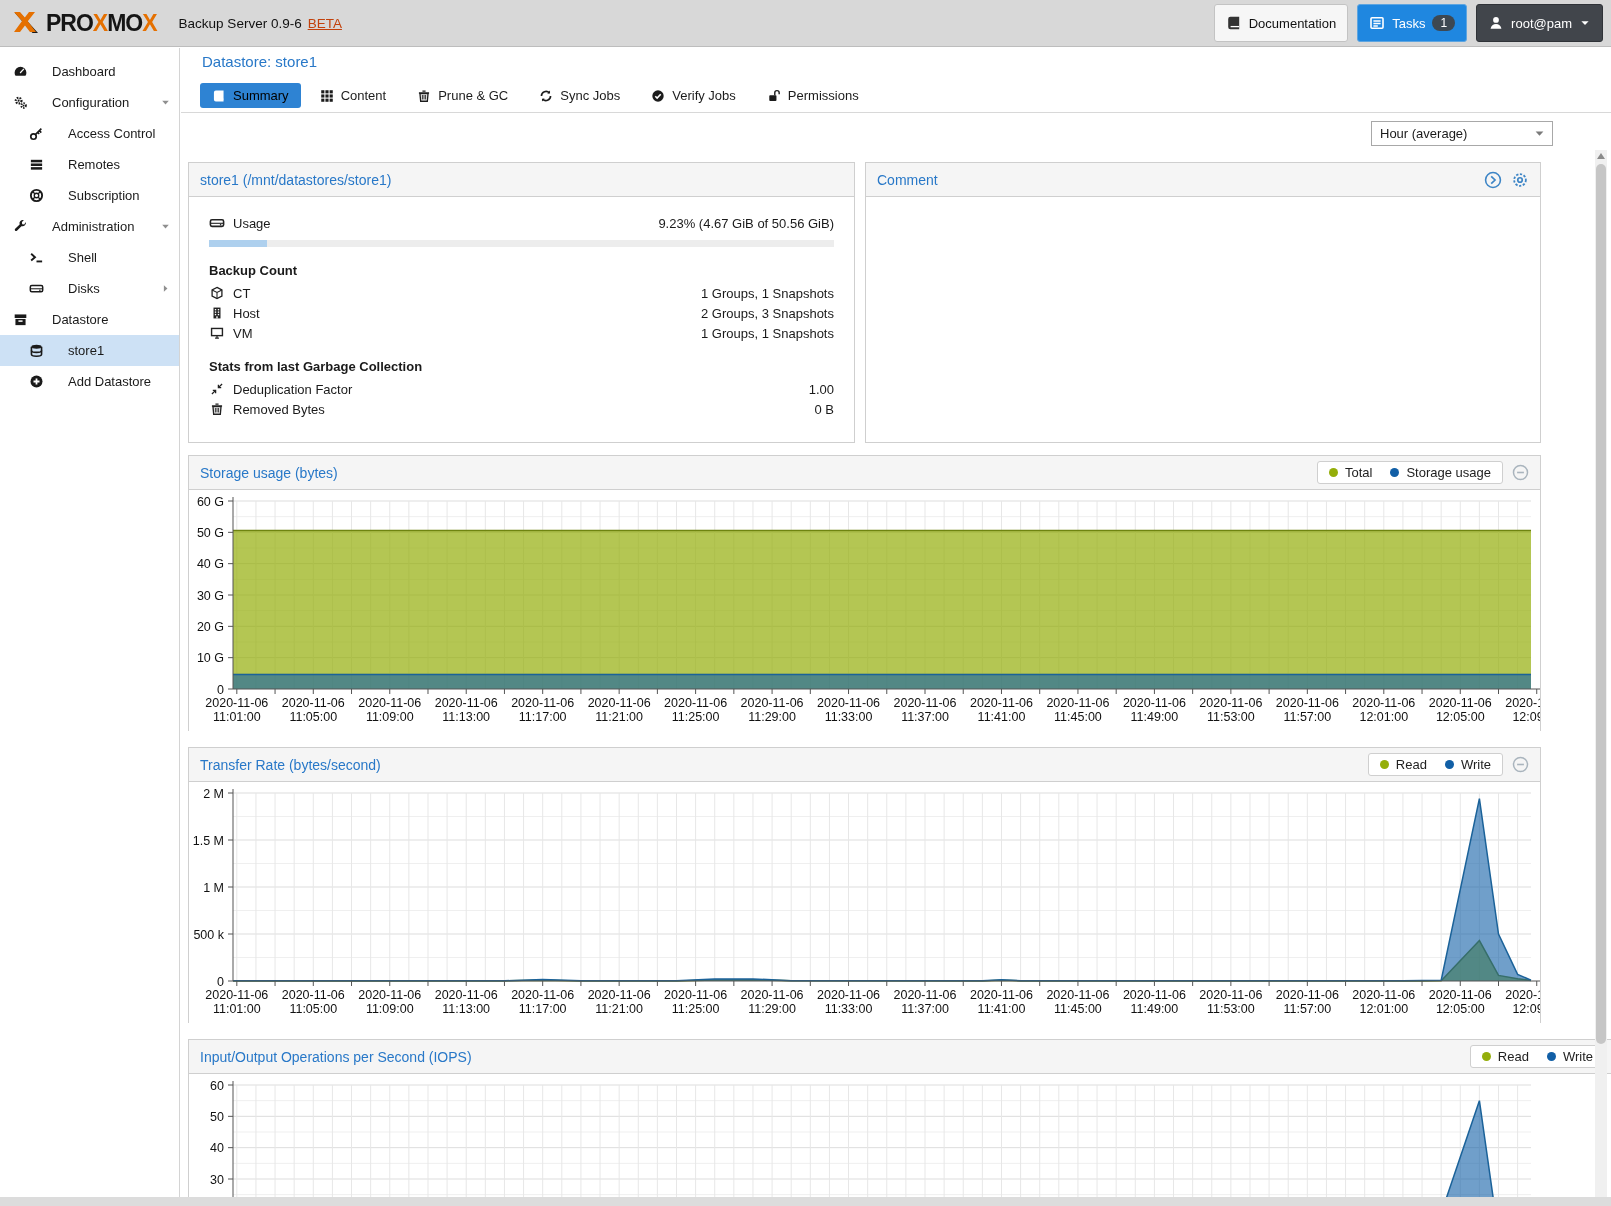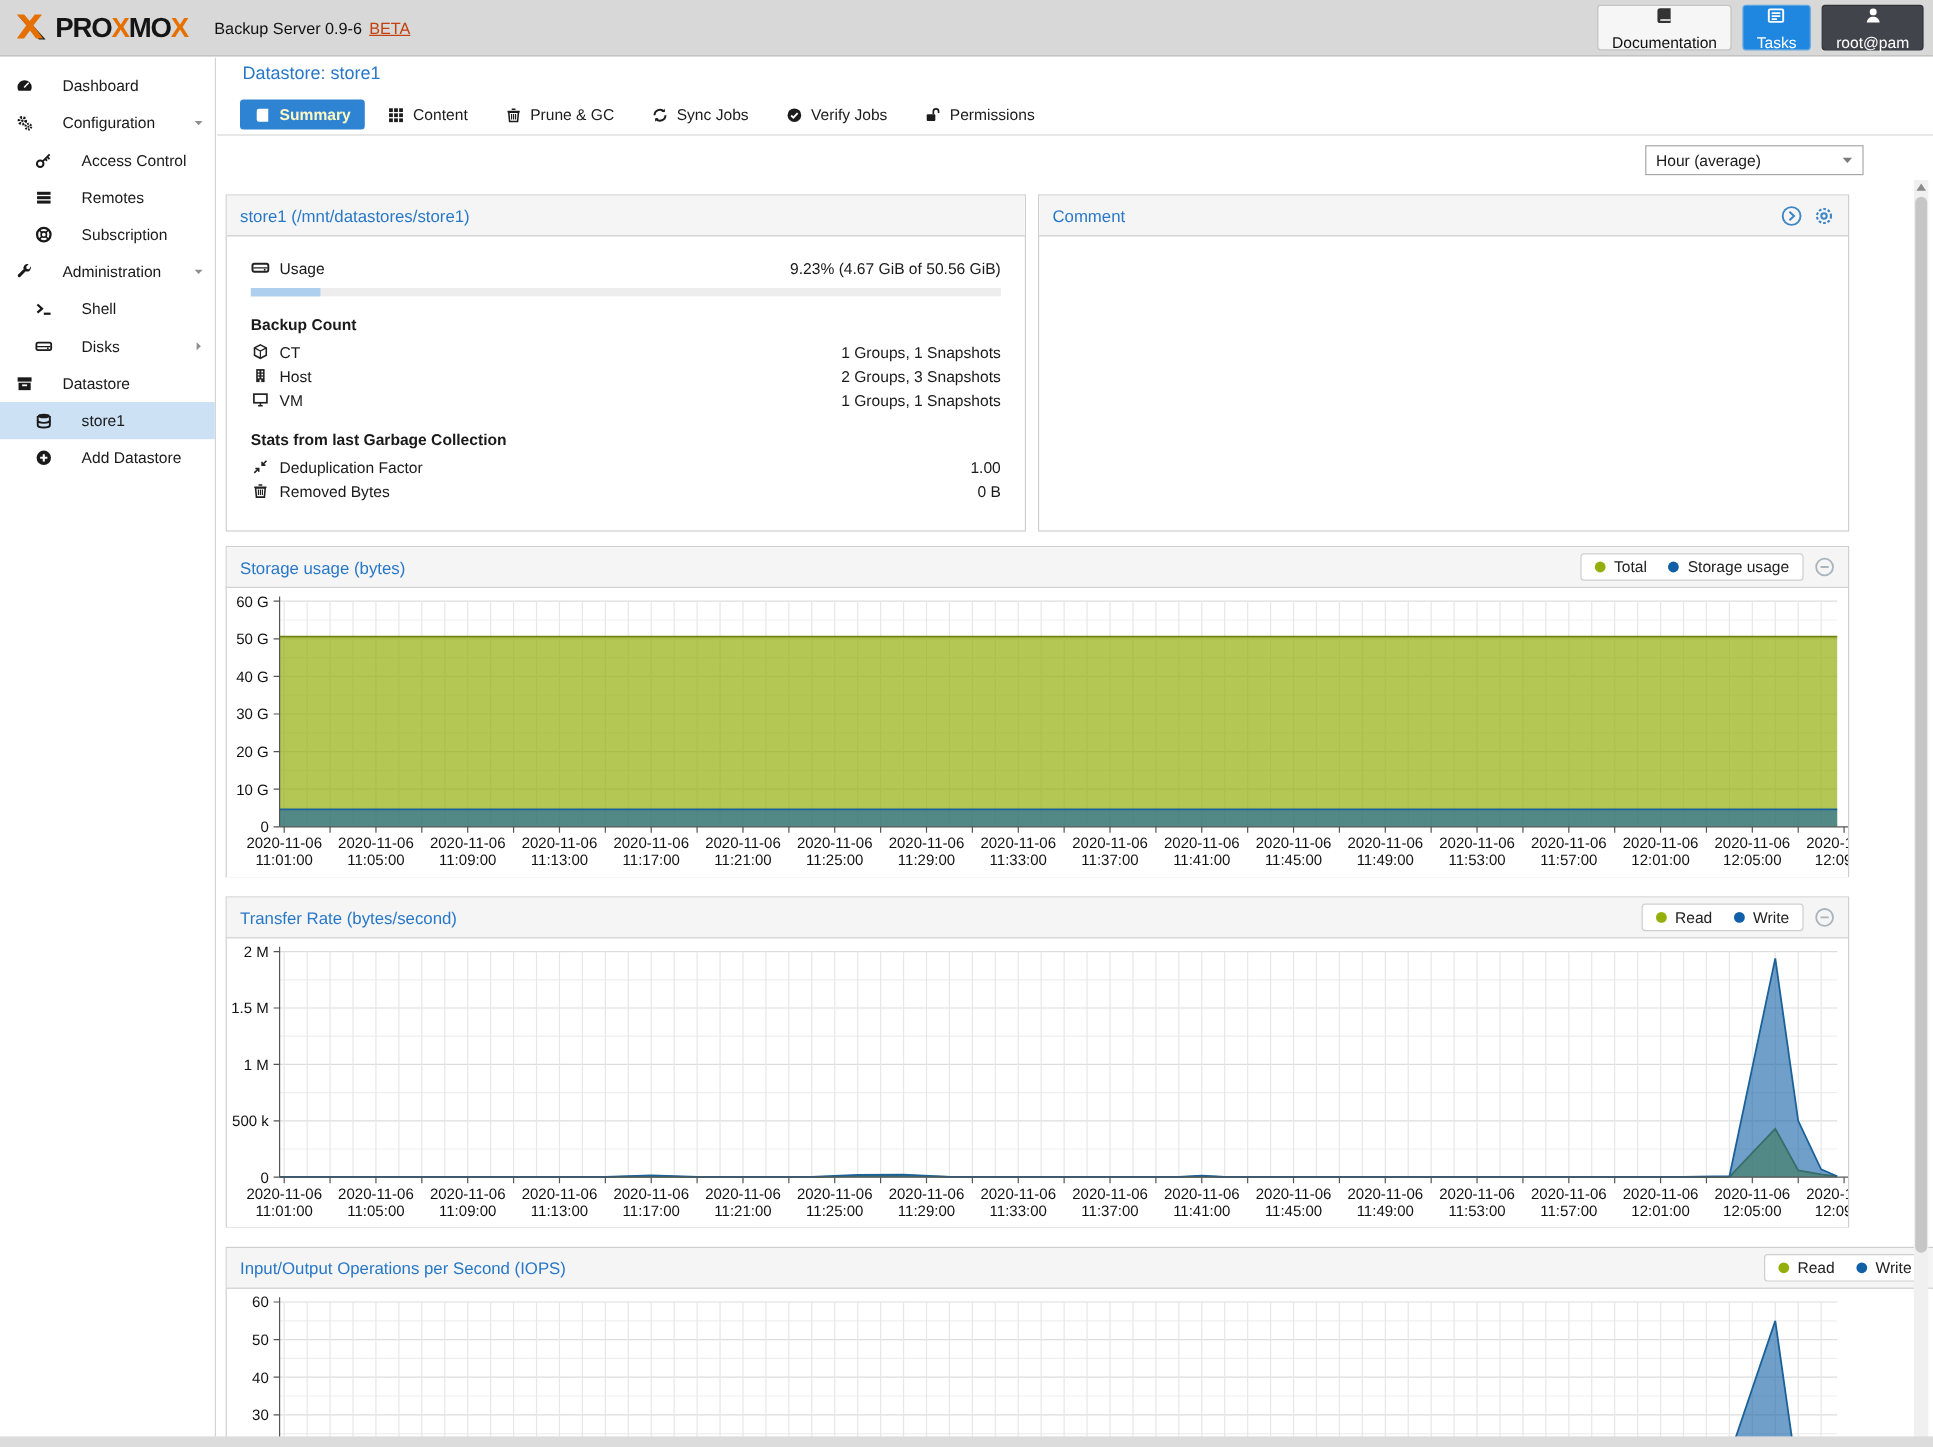--- a/index.html
+++ b/index.html
@@ -18,21 +18,21 @@
     display:flex; align-items:center; padding:0 8px 0 10px;
   }
   .logo { display:flex; align-items:center; gap:6px; }
   .logo-word { font-size:23px; font-weight:bold; letter-spacing:-1px; color:#151515; }
   .logo-word .ox { color:#e57000; }
   .product-name { margin-left:10px; font-size:13.5px; color:#111;padding-left:12px; }
   .beta-link { margin-left:6px; color:#c2410c; text-decoration:underline; font-size:13.5px; cursor:pointer; }
   .header-spacer { flex:1; }
   .hbtn {
     height:38px; border-radius:3px; display:flex; align-items:center; gap:7px;
-    padding:0 11px; margin-left:9px; cursor:pointer; white-space:nowrap;flex-direction:column;
+    padding:0 11px; margin-left:9px; cursor:pointer; white-space:nowrap;
   }
   .hbtn-doc { background:#f6f6f6; border:1px solid #c3c3c3; color:#111; }
   .hbtn-tasks { background:#1f87e0; border:1px solid #5ea5e0; color:#fff; }
   .task-badge { background:#3d4852; color:#fff; border-radius:9px; padding:1px 8px; font-size:12px; }
   .hbtn-user { background:#41454b; border:1px solid #303338; color:#fff; }
 
   
   .sidebar {
     position:absolute; top:48px; left:0; bottom:0; width:180px;
     background:#fff; border-right:1px solid #d4d4d4; padding-top:8px;
@@ -42,21 +42,21 @@
   .side-item.selected { background:#cde1f5; }
   .side-item .caret { margin-left:auto; color:#8f8f8f; }
   .side-item .sicon { width:17px; color:#1a1a1a; }
 
   
   .content { position:absolute; left:181px; top:48px; right:0; bottom:0; background:#fff; }
   .page-title { position:absolute; left:21px; top:5px; font-size:15px; color:#2878c8; }
   .tabbar { position:absolute; left:19px; top:35px; display:flex; gap:7px; }
   .tab { display:flex; align-items:center; gap:7px; padding:5px 12px; border-radius:3px; color:#1c1c1c; cursor:pointer; }
   .tab .ticon { color:#1c1c1c; }
-  .tab.active { background:#2e83d3; color:#fef9c3;font-weight:bold; }
+  .tab.active { background:#2e83d3; color:#000000; }
   .tab.active .ticon { color:#fff; }
   .tab-sep { position:absolute; left:0; right:0; top:64px; border-top:1px solid #d8d8d8; }
   .range-combo {
     position:absolute; right:58px; top:73px; width:182px; height:25px;
     background:#fff; border:1px solid #a8a8a8; display:flex; align-items:center; padding:0 6px 0 8px; cursor:pointer;
   }
   .range-combo .combo-caret { margin-left:auto; color:#7a7a7a; }
 
   .scrollpane { position:absolute; left:0; right:0; top:102px; bottom:0; }
 

